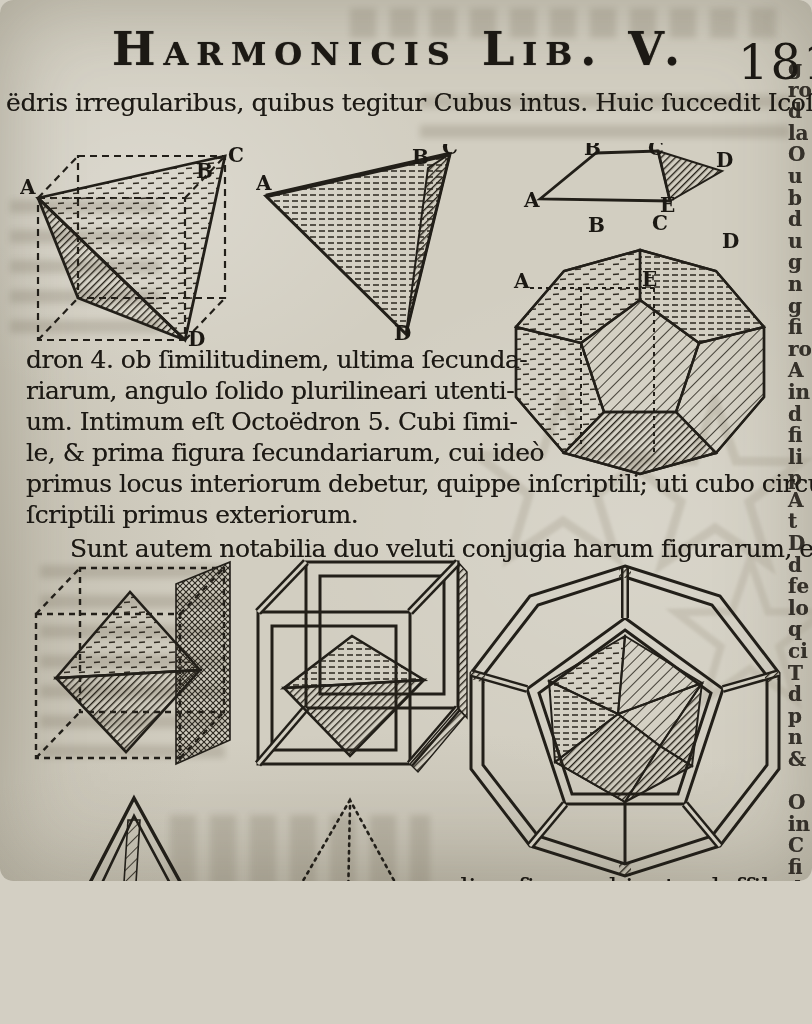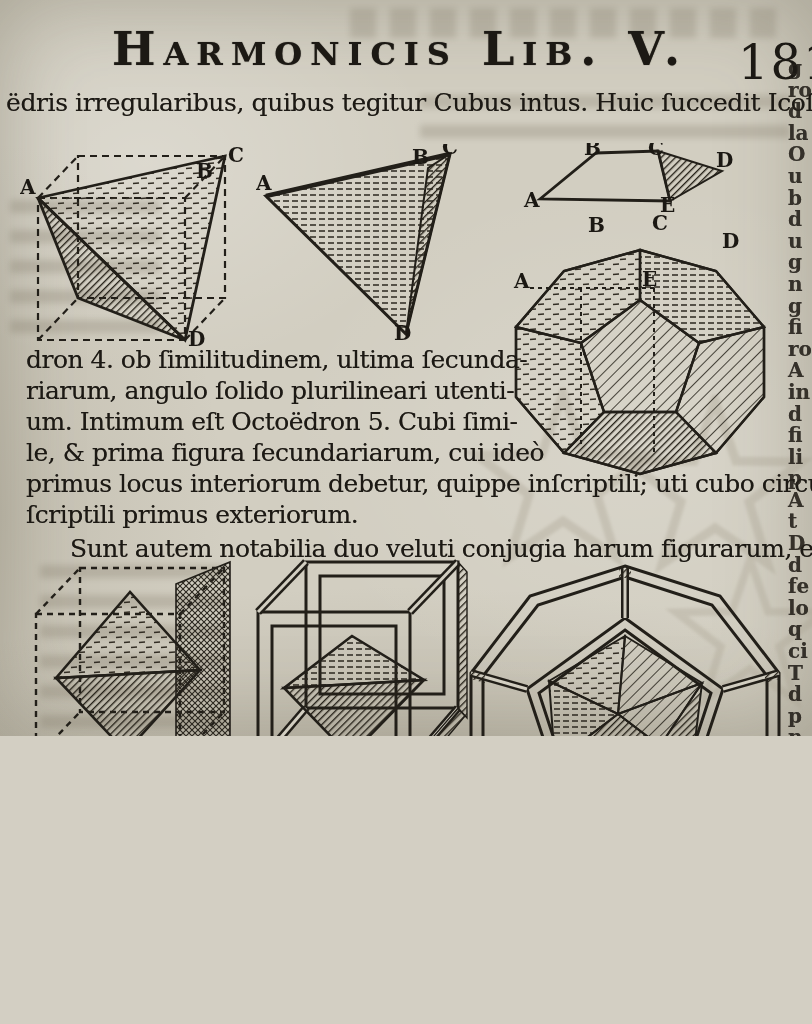--- a/index.html
+++ b/index.html
@@ -1,26 +1,26 @@
 <!DOCTYPE html>
 <html><head>
 <meta charset="utf-8">
 <style>
   html,body{margin:0;padding:0;}
   body{width:812px;height:1024px;overflow:hidden;
        font-family:"DejaVu Serif","Liberation Serif",serif;
        background:#d3cfc3;}
-  #page{position:relative;width:812px;height:736px;overflow:hidden;color:#1c1914;
+  #page{position:relative;width:812px;height:881px;overflow:hidden;color:#1c1914;
         background:
           radial-gradient(ellipse 420px 300px at 18% 22%, rgba(255,255,255,.22), transparent 70%),
           radial-gradient(ellipse 500px 380px at 78% 60%, rgba(255,255,255,.14), transparent 70%),
           radial-gradient(ellipse 700px 200px at 50% 100%, rgba(120,112,94,.18), transparent 75%),
           radial-gradient(ellipse 300px 500px at 0% 70%, rgba(128,120,100,.16), transparent 75%),
           #d2cec1;
-        box-shadow: inset 0 0 90px rgba(90,82,64,.35);}
+        box-shadow: inset 0 0 90px rgba(90,82,64,.35); border-radius: 13px;}
   .abs{position:absolute;}
   .txt{white-space:nowrap;letter-spacing:-0.3px;text-shadow:0 0 .6px rgba(28,24,18,.55);}
   .body-line{font-size:25px;line-height:31px;letter-spacing:-0.5px;}
   .header-title{font-size:46px;font-weight:700;font-variant:small-caps;letter-spacing:8px;
                 text-shadow:0 0 1px rgba(28,24,18,.65);}
   .page-num{font-size:48px;font-weight:400;letter-spacing:2px;margin-left:12px;}
   .intro{font-size:25px;letter-spacing:-0.4px;}
   .br-line{font-size:26px;line-height:33px;letter-spacing:-0.4px;font-weight:400;}
   .margin-strip{font-size:20px;line-height:21.6px;font-weight:700;white-space:pre-line;
                 color:#26221c;opacity:.9;text-shadow:0 0 .5px rgba(28,24,18,.5);}

